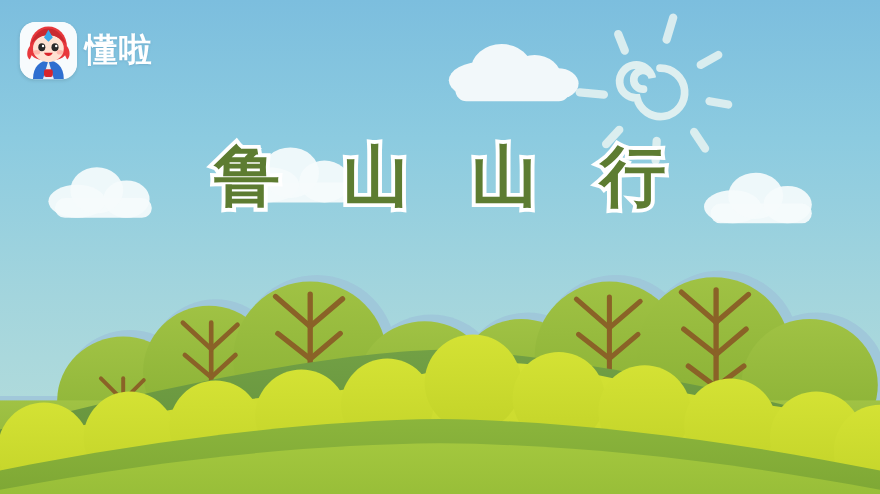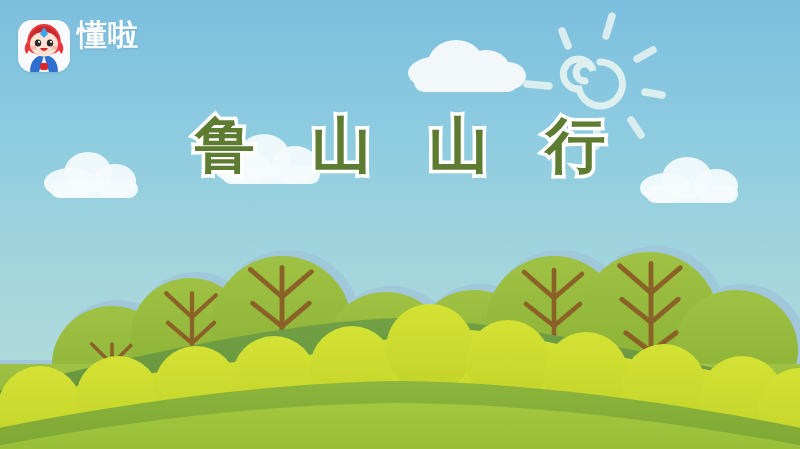--- a/index.html
+++ b/index.html
@@ -11,21 +11,21 @@
     background:linear-gradient(180deg,#7cbede 0%,#8ccbe0 28%,#a3d5dd 60%,#b1dbdb 85%,#b5dcd9 100%);
   }
 
   
   .cloud{position:absolute;filter:blur(.2px);}
   .cloud .b{position:absolute;background:#f2f8fa;border-radius:50%;}
   .cloud.soft .b{background:rgba(245,251,252,.93);}
 
   
   .title-wrap{
-    position:absolute;left:0;right:0;top:112px;
+    position:absolute;left:0;right:0;top:128px;
     text-align:center;
     z-index:6;
   }
   .poem-title{
     display:inline-block;
     font-family:"DejaVu Sans","Liberation Sans",sans-serif;
     font-size:60px;
     font-weight:bold;
     letter-spacing:18px;
     text-indent:18px;
@@ -43,21 +43,21 @@
     letter-spacing:5px;
     text-indent:5px;
     color:#5d7c31;
     -webkit-text-stroke:6px #ffffff;
     paint-order:stroke fill;
   }
 
   
   .logo{
     position:absolute;left:18px;top:20px;
-    display:flex;gap:7px;
+    display:flex;align-items:center;gap:7px;
     z-index:9;
   }
   .logo-badge{
     width:52px;height:52px;border-radius:14px;
     background:#f4fafd;
     box-shadow:0 1px 3px rgba(0,0,0,.10);
     position:relative;overflow:hidden;
     flex:0 0 auto;
   }
   .logo-text{

